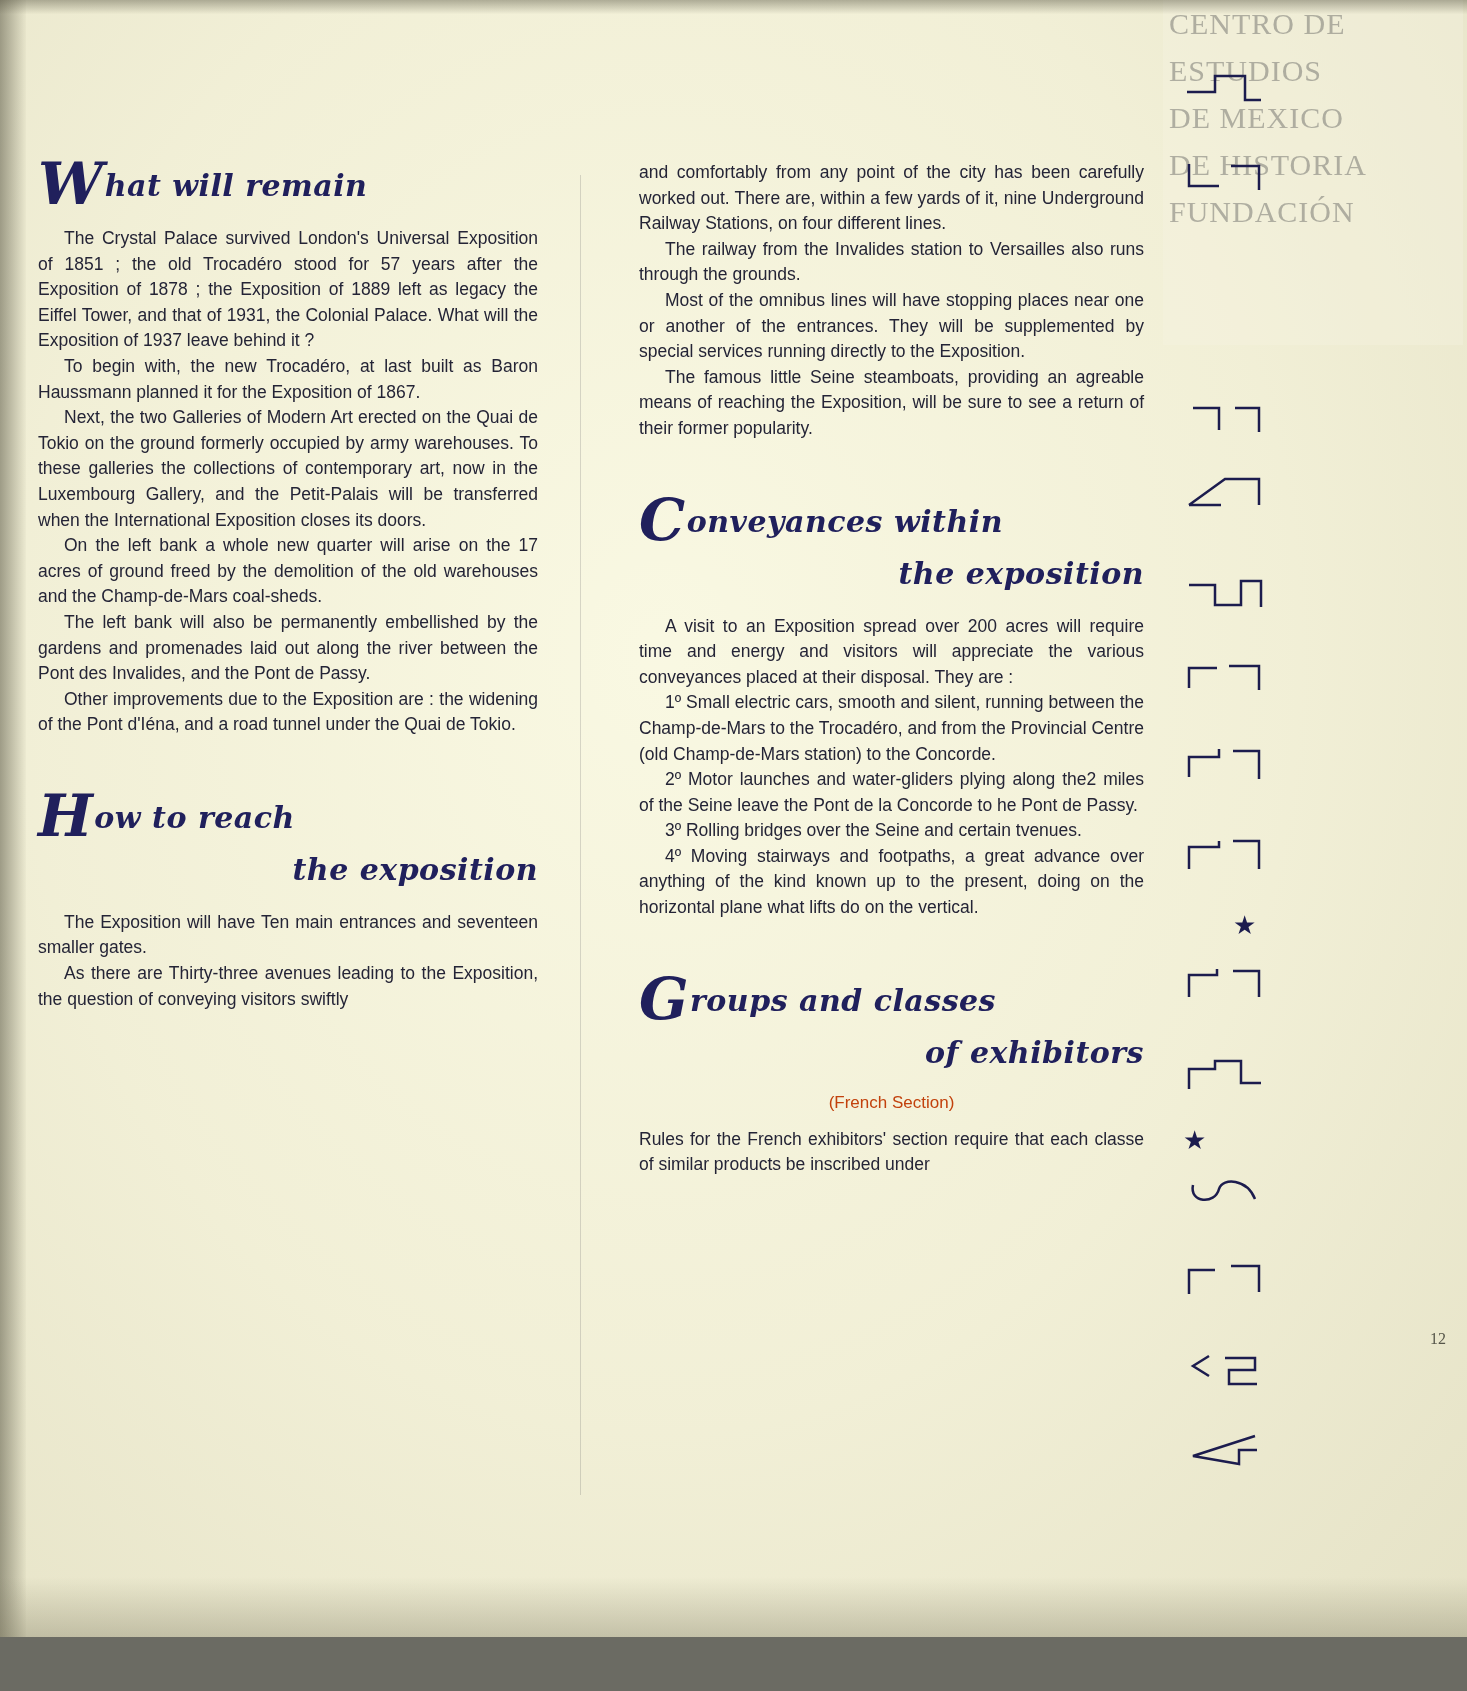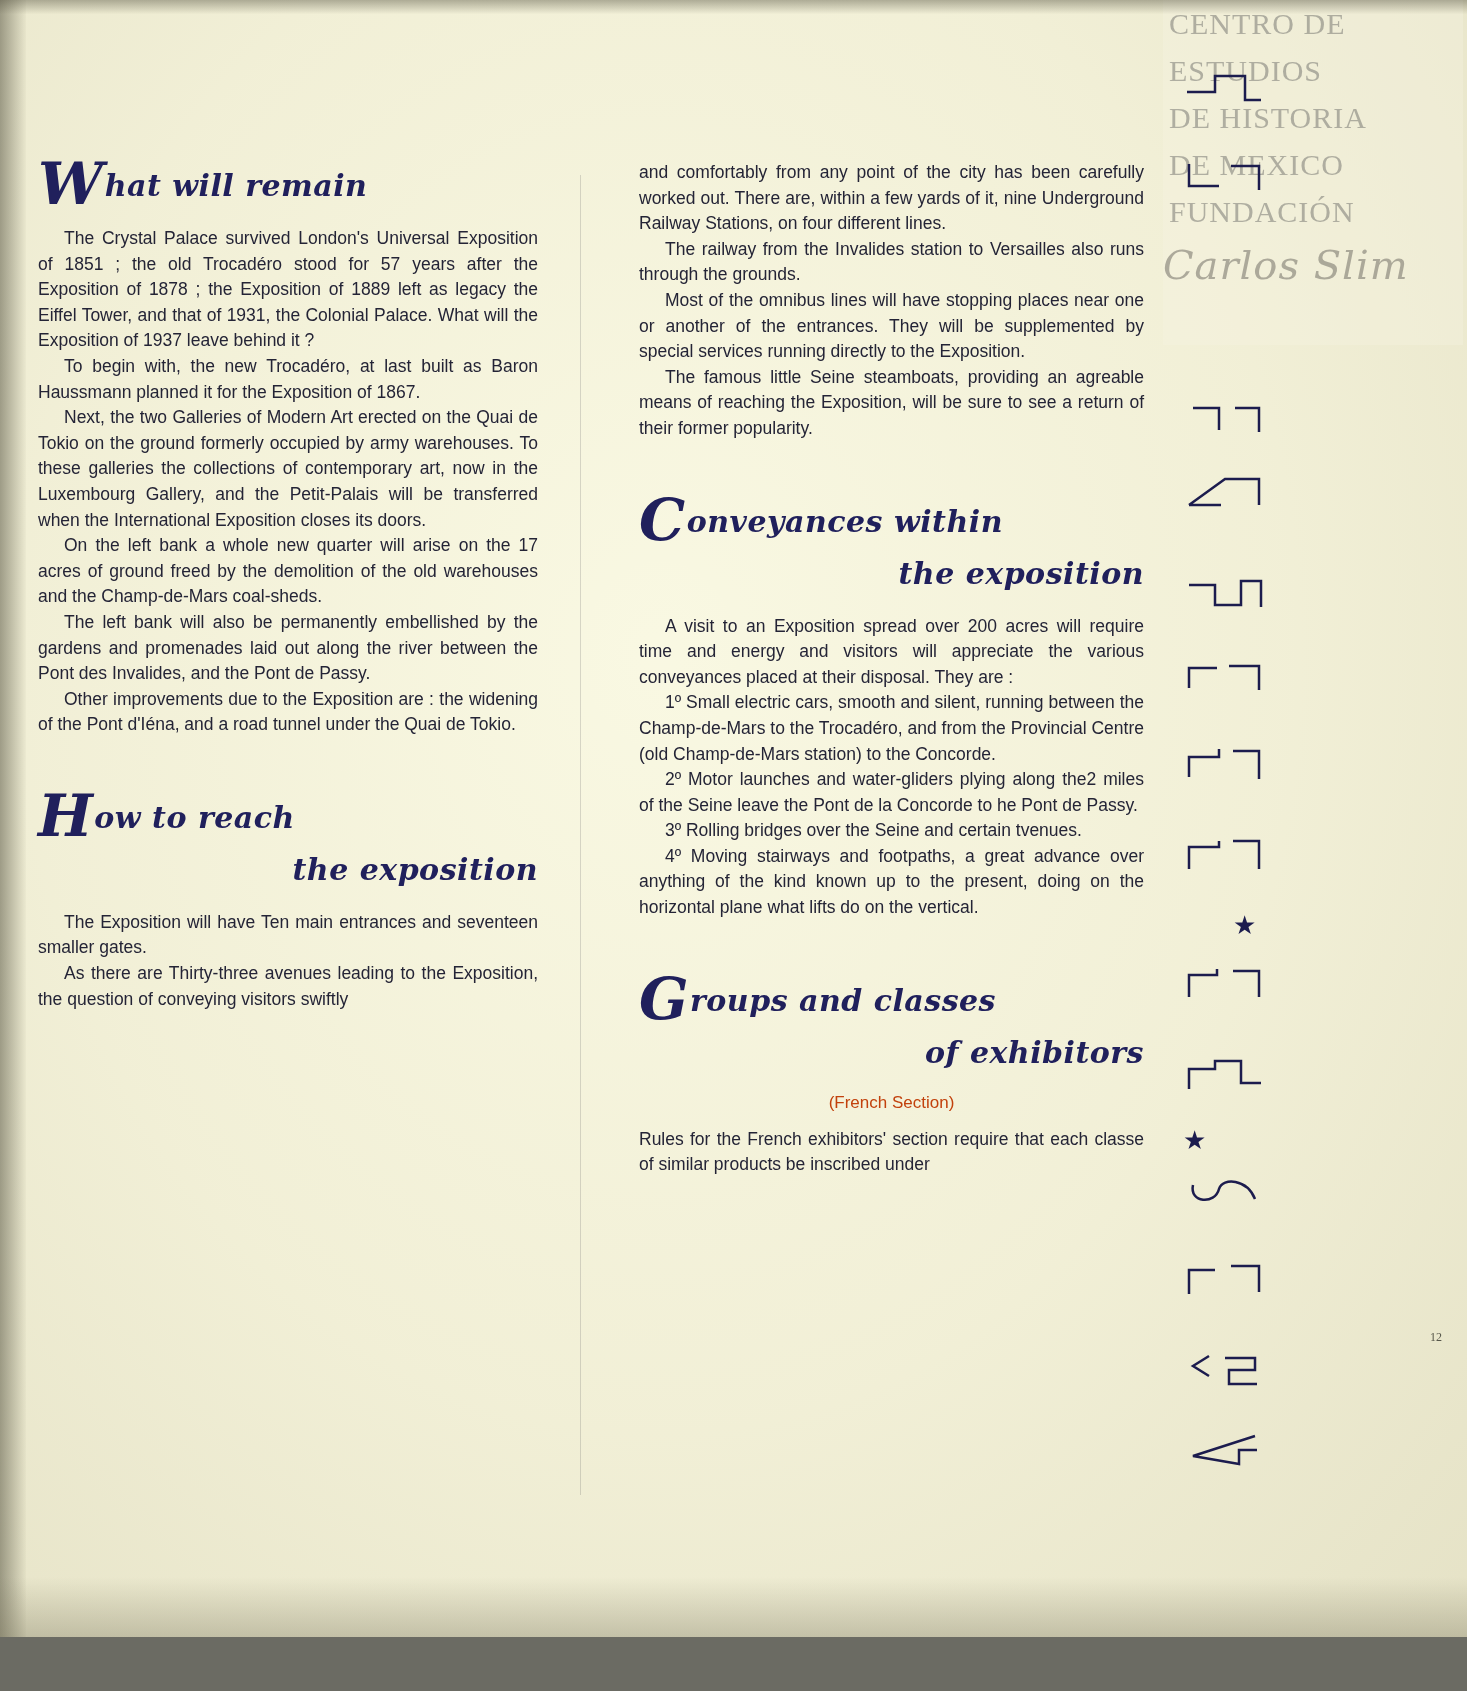--- a/index.html
+++ b/index.html
@@ -160,40 +160,39 @@
   .star {
     position: absolute;
     color: #1c1c4e;
     font-size: 26px;
     font-family: "DejaVu Sans", sans-serif;
   }
   .tiny-note {
     position: absolute;
     left: 1430px;
     top: 1330px;
-    font-size: 12px;
+    font-size: 16px;
     color: #56564a;
     font-family: "Liberation Serif", serif;
   }
 </style>
 </head>
 <body>
 
 <div class="page">
 
   <div class="paper-tone"></div>
 
   <div class="stamp-box"></div>
   <div class="stamp">
     <div class="ln">CENTRO DE</div>
     <div class="ln">ESTUDIOS</div>
+    <div class="ln">DE MEXICO</div>
     <div class="ln">DE HISTORIA</div>
-    <div class="ln">DE MEXICO</div>
     <div class="ln">FUNDACIÓN</div>
-    <div class="sig">Carlos Slim</div>
   </div>
 
   <div class="divider"></div>
 
   <div class="col col-left">
 
     <div>
       <div class="heading">
         <span class="drop">W</span><span>hat will remain</span>
       </div>

